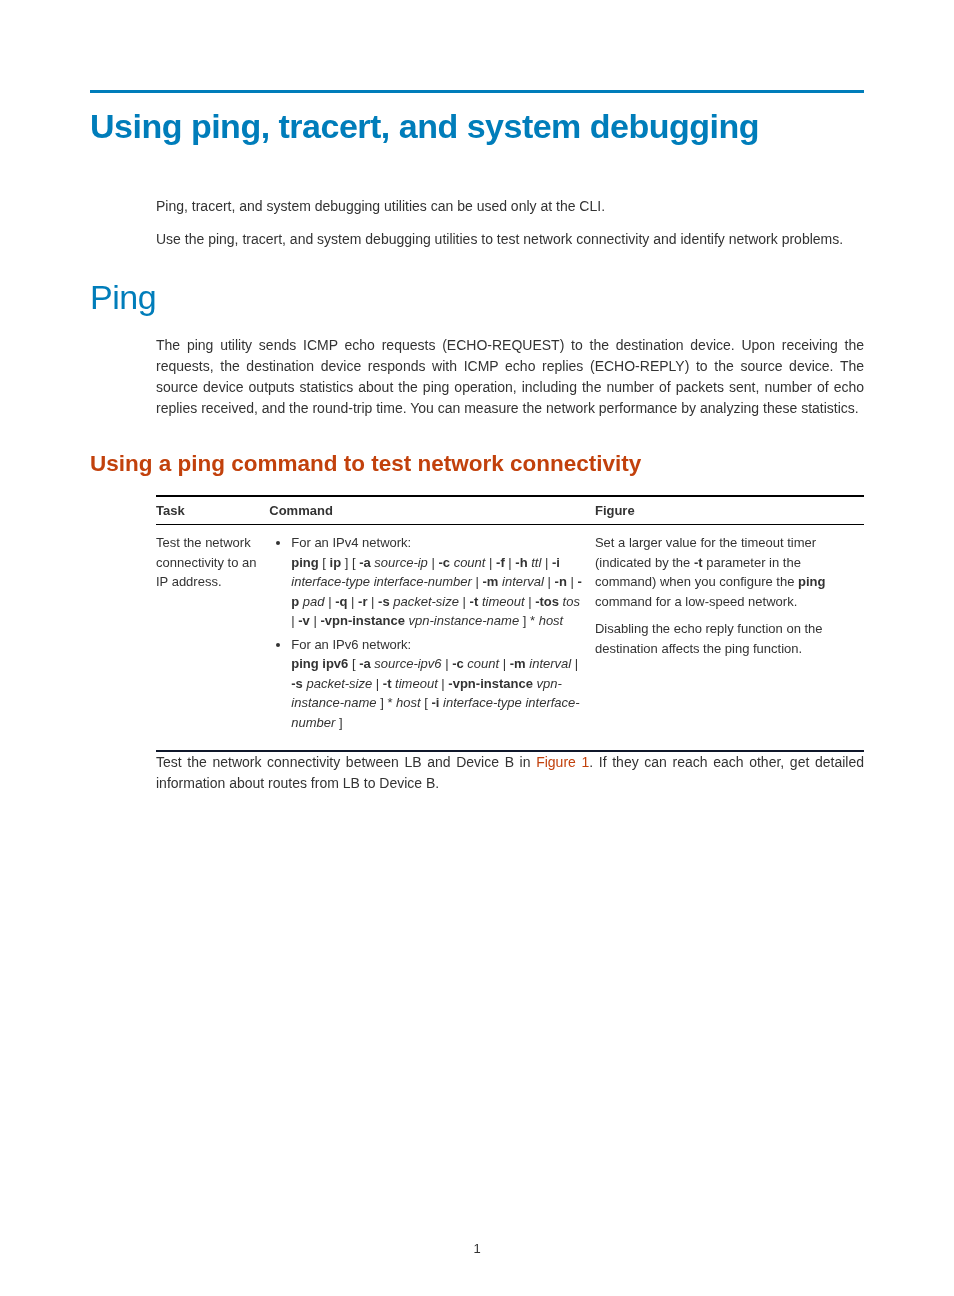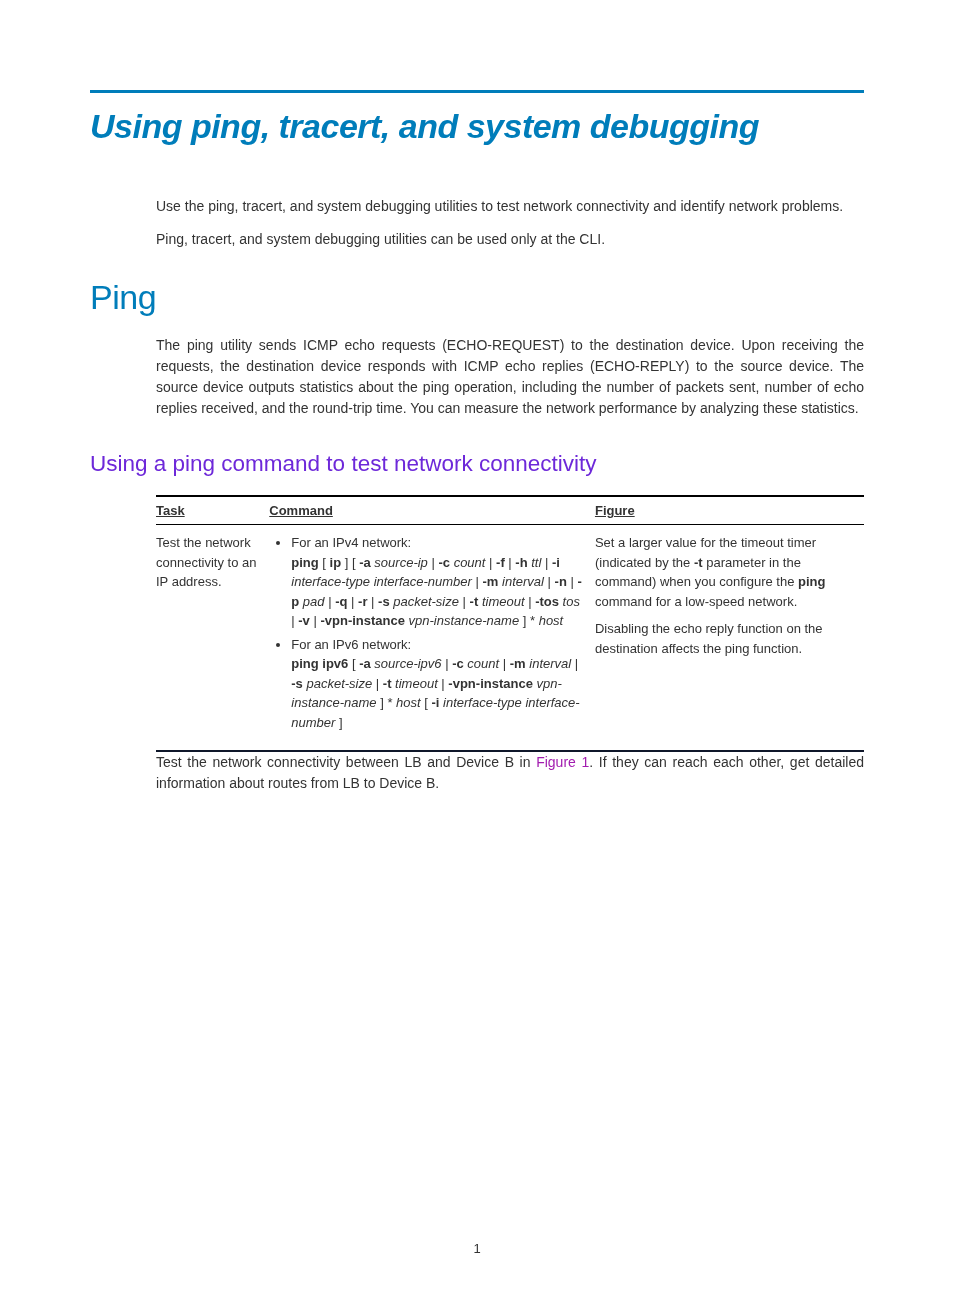--- a/index.html
+++ b/index.html
@@ -21,42 +21,41 @@
     border-top: 3px solid #007dba;
     margin-bottom: 14px;
   }
   h1.title {
     color: #007dba;
     font-weight: bold;
     font-size: 34px;
     margin: 0 0 50px 0;
     letter-spacing: -0.5px;
     font-family: Arial, Helvetica, sans-serif;
-    font-style: italic;
   }
   .body-indent {
     margin-left: 66px;
   }
   .para {
     text-align: justify;
     line-height: 1.5;
     margin: 0 0 12px 0;
     font-size: 14px;
   }
   h1.section {
     color: #007dba;
     font-size: 34px;
     margin: 28px 0 18px 0;
     font-weight: normal;
     letter-spacing: -0.5px;
   }
   h2.subsection {
-    color: #6d28d9;
+    color: #c2410c;
     font-size: 22.5px;
-    font-weight: normal;
+    font-weight: bold;
     margin: 32px 0 18px 0;
   }
   h3.subsub {
     color: #007dba;
     font-size: 15px;
     font-weight: bold;
     margin: 20px 0 10px 0;
   }
   .cmd-bold { font-weight: bold; }
   .cmd-italic { font-style: italic; }
@@ -74,54 +73,53 @@
     vertical-align: top;
   }
   table.ref td {
     padding: 8px 10px 14px 0;
     vertical-align: top;
     line-height: 1.5;
   }
   table.ref thead tr {
     border-top: 2px solid #000;
     border-bottom: 1px solid #000;
-    text-decoration: underline;
   }
   table.ref tbody tr {
     border-bottom: 2px solid #0f172a;
   }
   ul.cmd-list {
     margin: 0;
     padding-left: 22px;
   }
   ul.cmd-list li {
     margin-bottom: 4px;
   }
-  .link { color: #a21caf; }
+  .link { color: #c2410c; }
   .page-num {
     position: absolute;
     bottom: 40px;
     left: 0;
     right: 0;
     text-align: center;
     font-size: 13px;
   }
 </style>
 </head>
 <body>
 
 <div class="page">
 
   <div class="top-rule"></div>
 
   <h1 class="title">Using ping, tracert, and system debugging</h1>
 
   <div class="body-indent">
+    <p class="para">Ping, tracert, and system debugging utilities can be used only at the CLI.</p>
     <p class="para">Use the ping, tracert, and system debugging utilities to test network connectivity and identify network problems.</p>
-    <p class="para">Ping, tracert, and system debugging utilities can be used only at the CLI.</p>
   </div>
 
   <h1 class="section">Ping</h1>
 
   <div class="body-indent">
     <p class="para">The ping utility sends ICMP echo requests (ECHO-REQUEST) to the destination device. Upon receiving the requests, the destination device responds with ICMP echo replies (ECHO-REPLY) to the source device. The source device outputs statistics about the ping operation, including the number of packets sent, number of echo replies received, and the round-trip time. You can measure the network performance by analyzing these statistics.</p>
   </div>
 
   <h2 class="subsection">Using a ping command to test network connectivity</h2>
 

